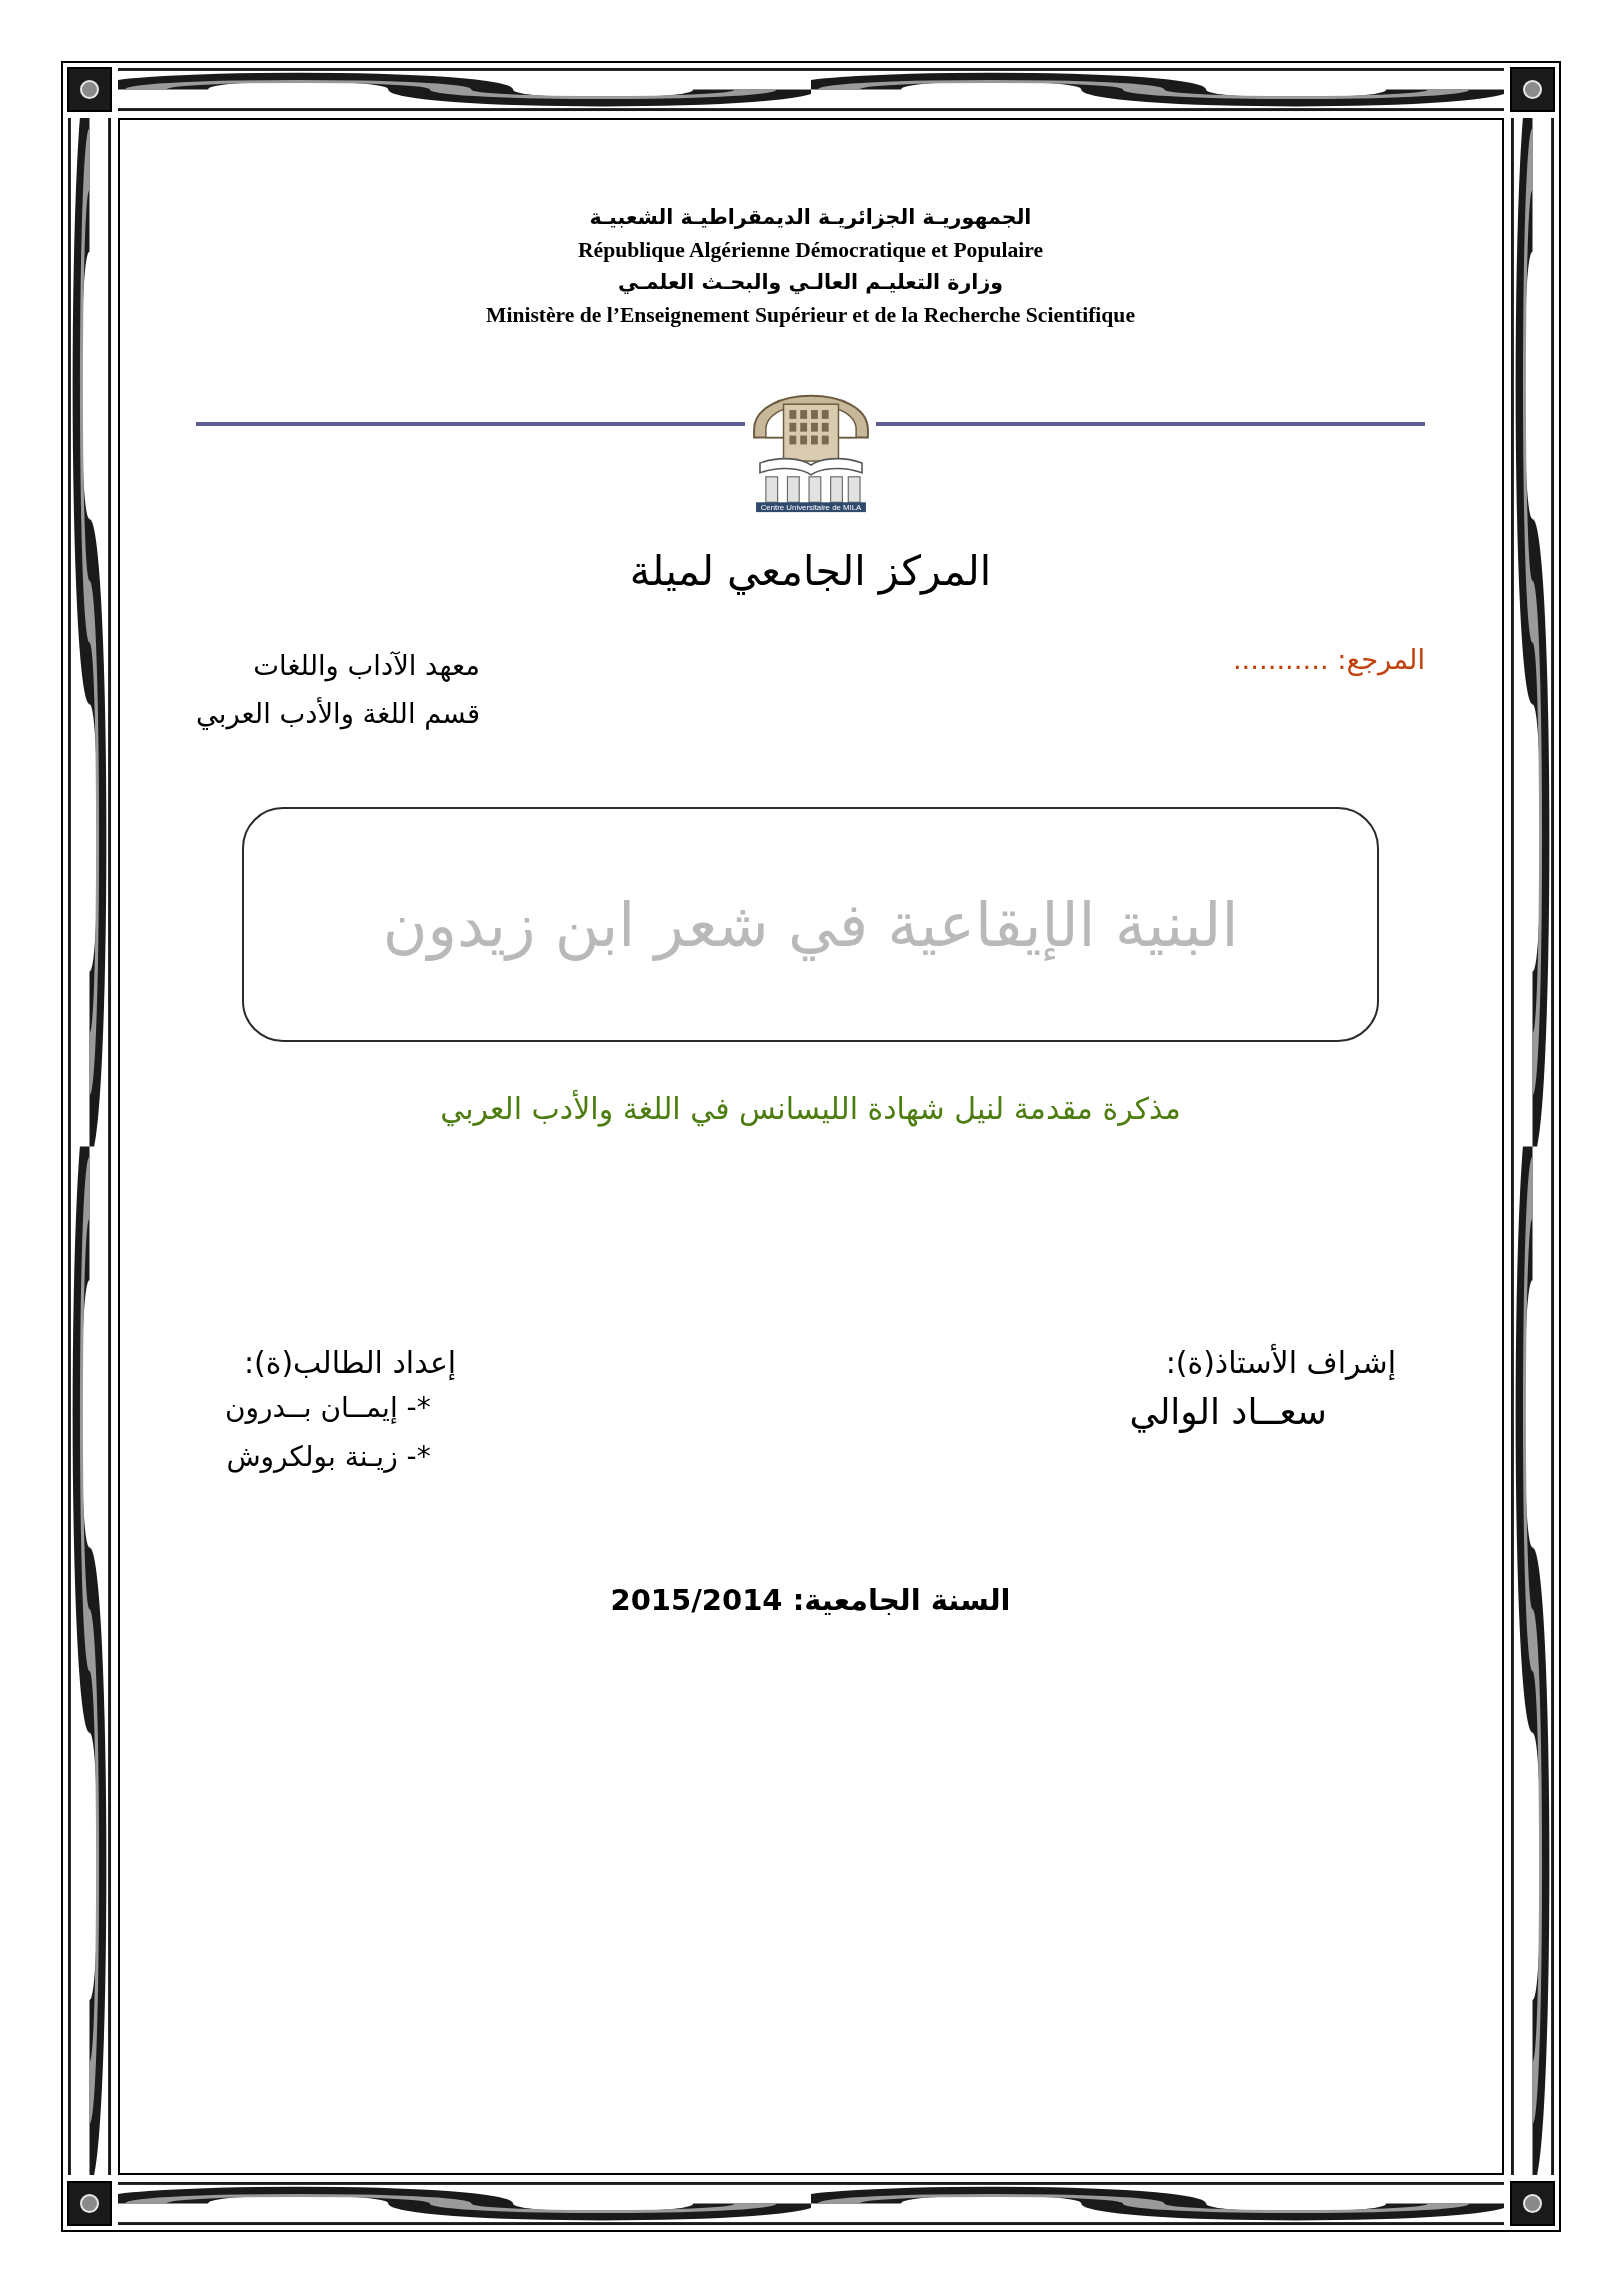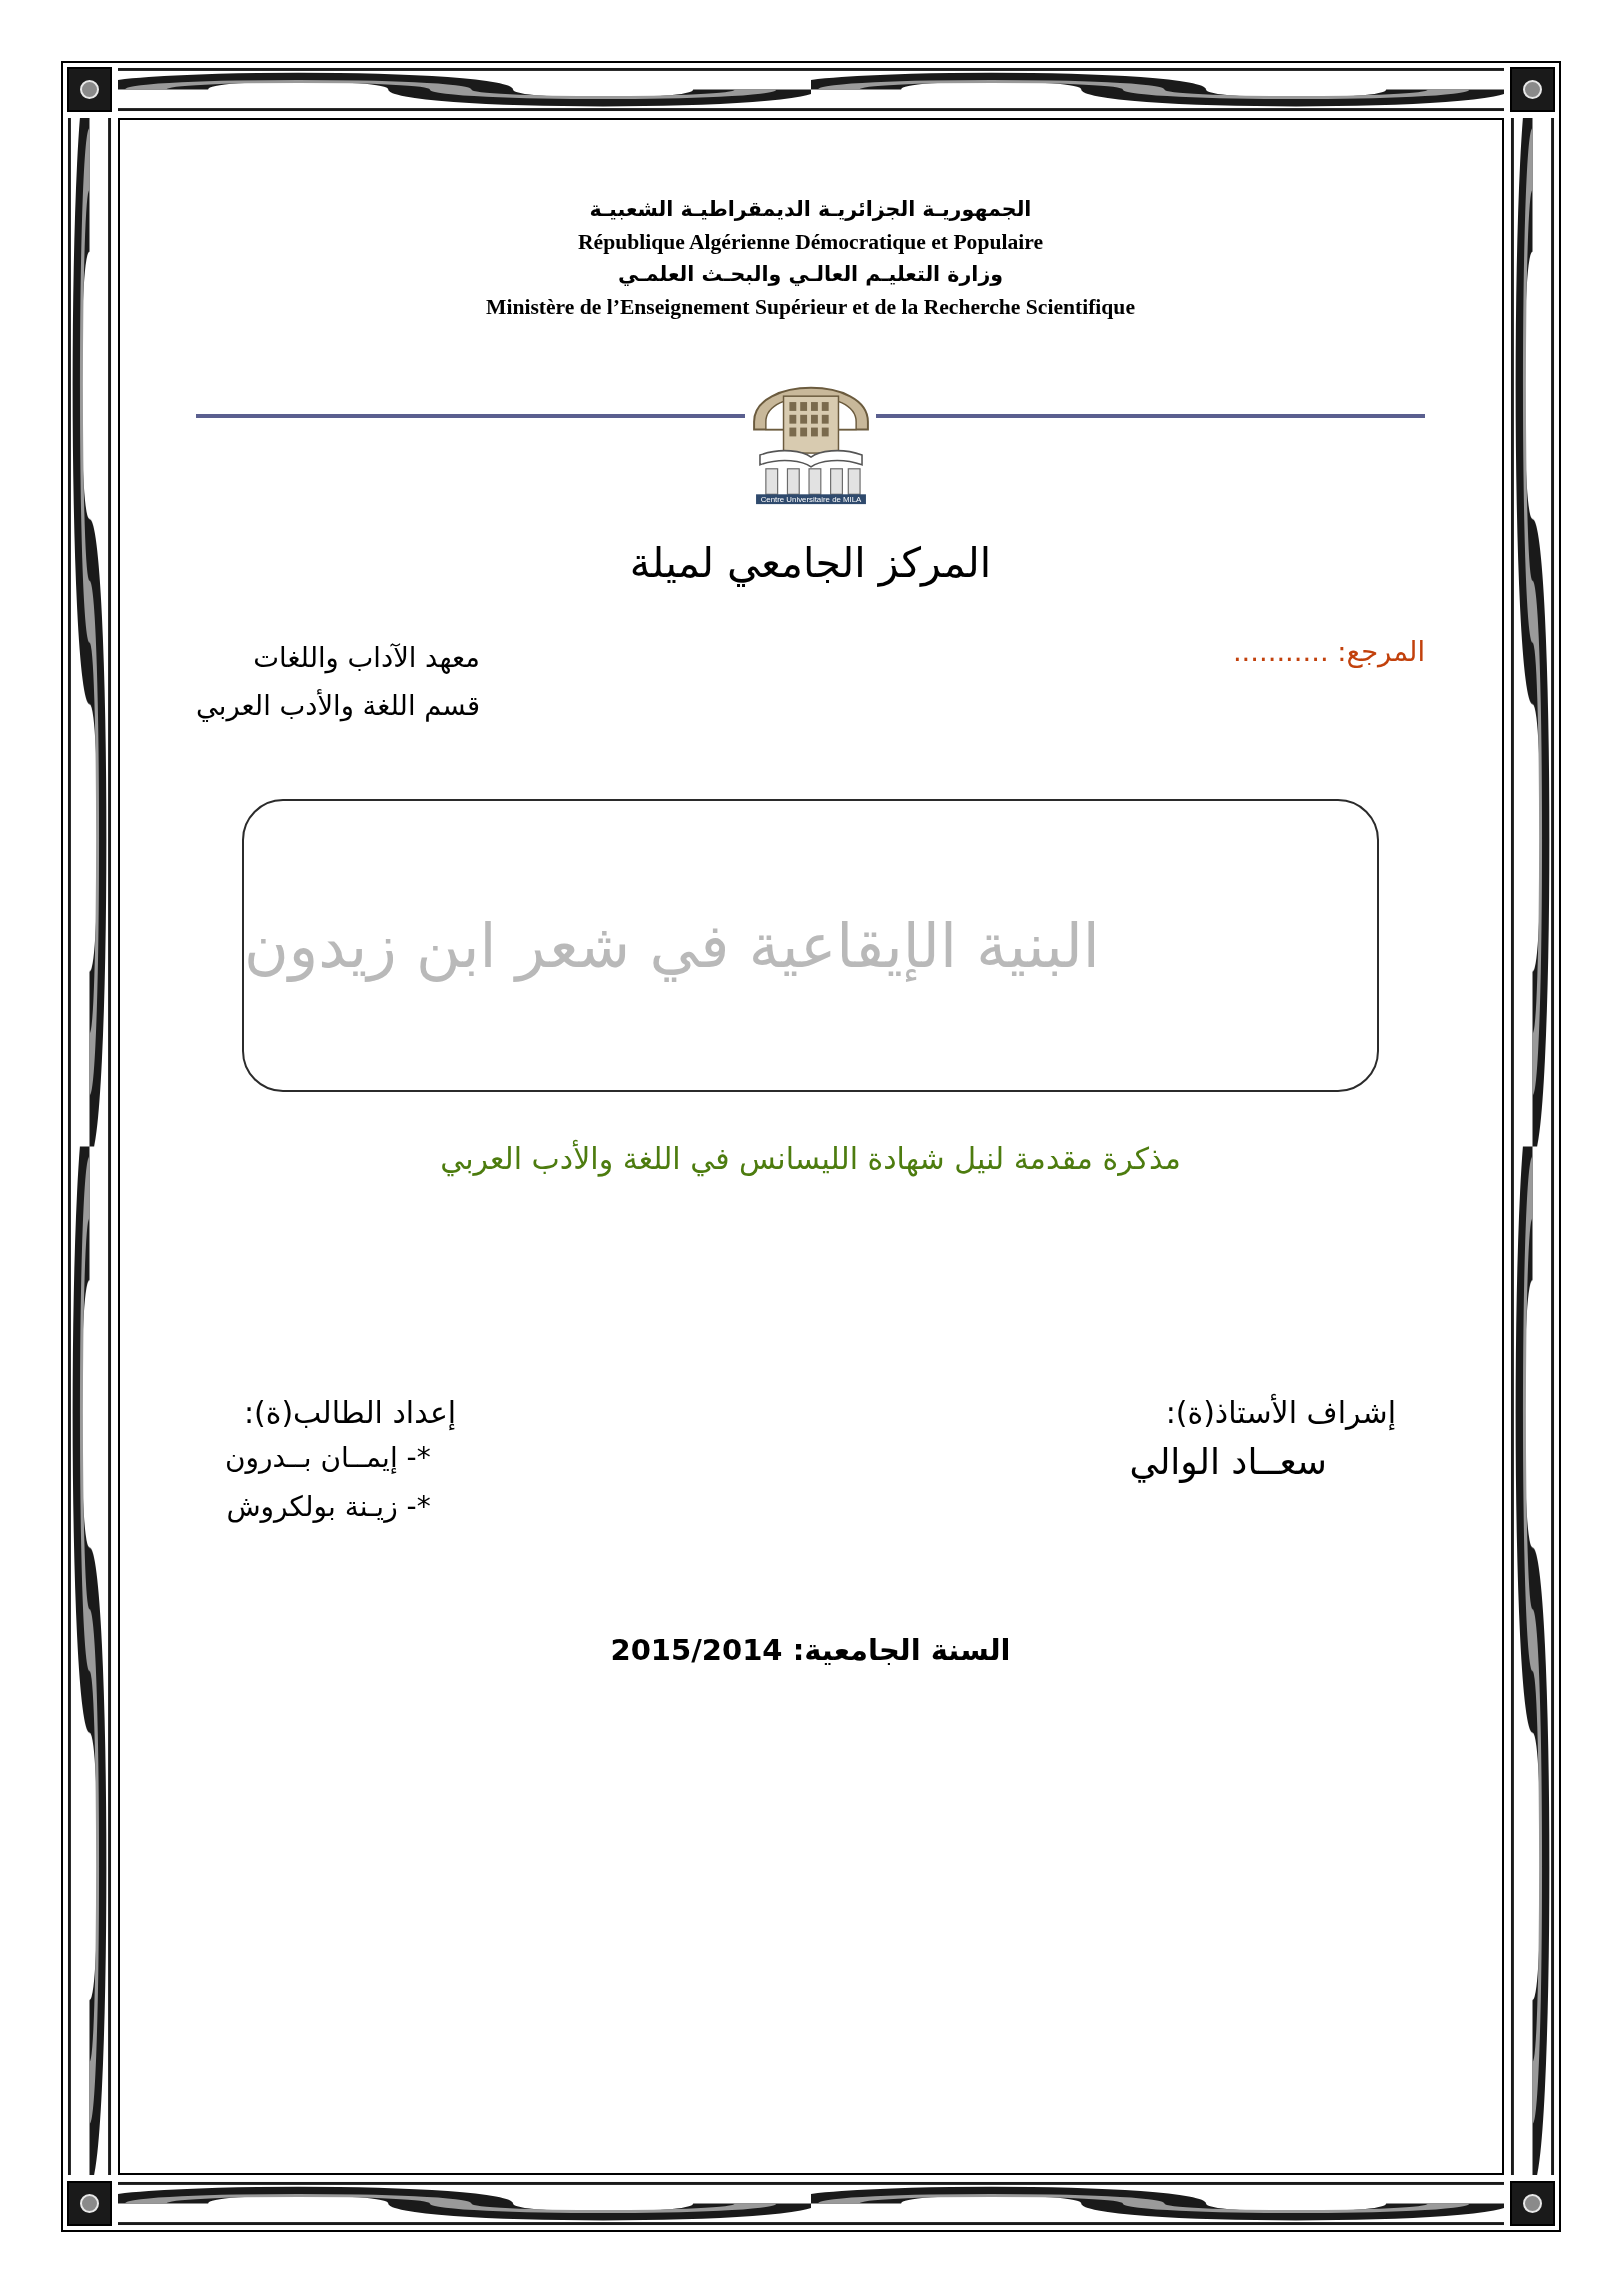--- a/index.html
+++ b/index.html
@@ -92,21 +92,21 @@
   }
   .corner-tl { left: 5.9px;  top: 5.9px; }
   .corner-tr { right: 5.9px; top: 5.9px; }
   .corner-bl { left: 5.9px;  bottom: 5.9px; }
   .corner-br { right: 5.9px; bottom: 5.9px; }
 
   
   .content {
     position: absolute;
     left: 137px;
-    top: 137px;
+    top: 145px;
     width: 1347px;
     height: 2018px;
     box-sizing: border-box;
     padding: 19.6px 59px 0 59px;
     text-align: center;
   }
 
   .header-block {
     margin-top: 37px;
     line-height: 1.55;
@@ -174,26 +174,26 @@
   .inst-left {
     text-align: right;
     font-size: 27.4px;
     color: #c2410c;
     padding-top: 2px;
   }
 
   .title-box {
     margin: 69px auto 0 auto;
     width: 1137px;
-    height: 293px;
+    height: 235px;
     border: 2px solid #2b2b2b;
     border-radius: 41px;
     display: flex;
     align-items: center;
-    justify-content: flex-end;
+    justify-content: center;
     box-sizing: border-box;
   }
   .title-text {
     font-size: 61px;
     color: #b9b9b9;
     direction: rtl;
     letter-spacing: 1px;
   }
 
   .subtitle {

